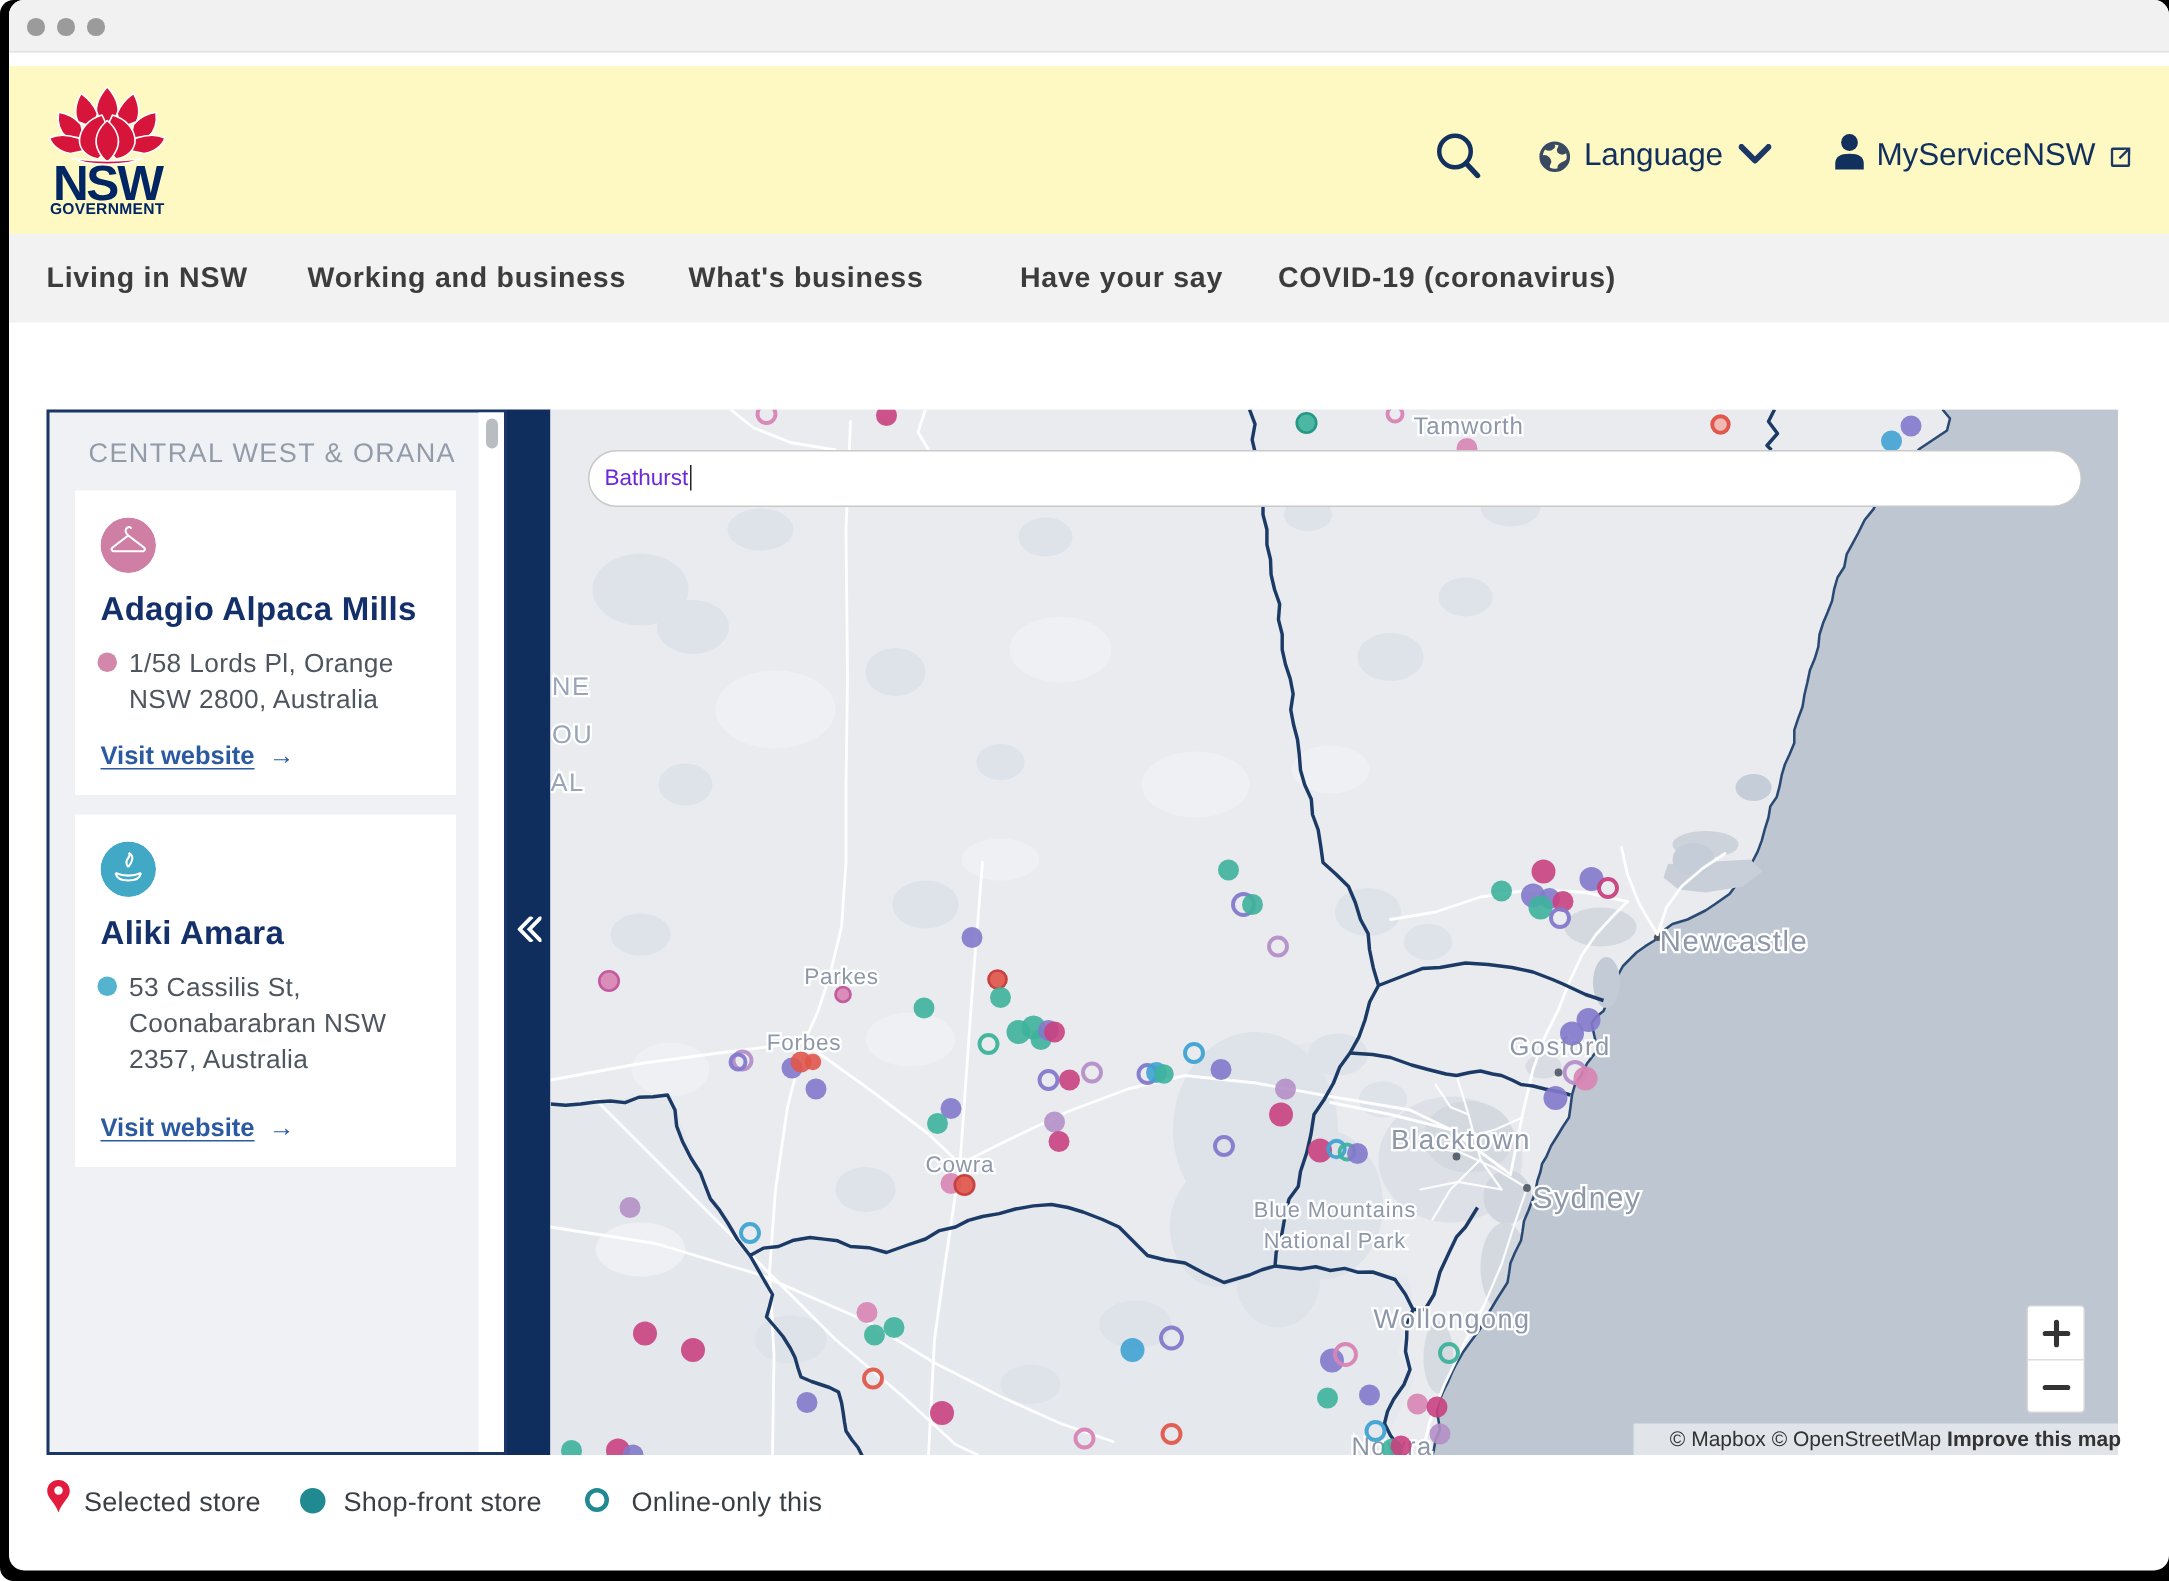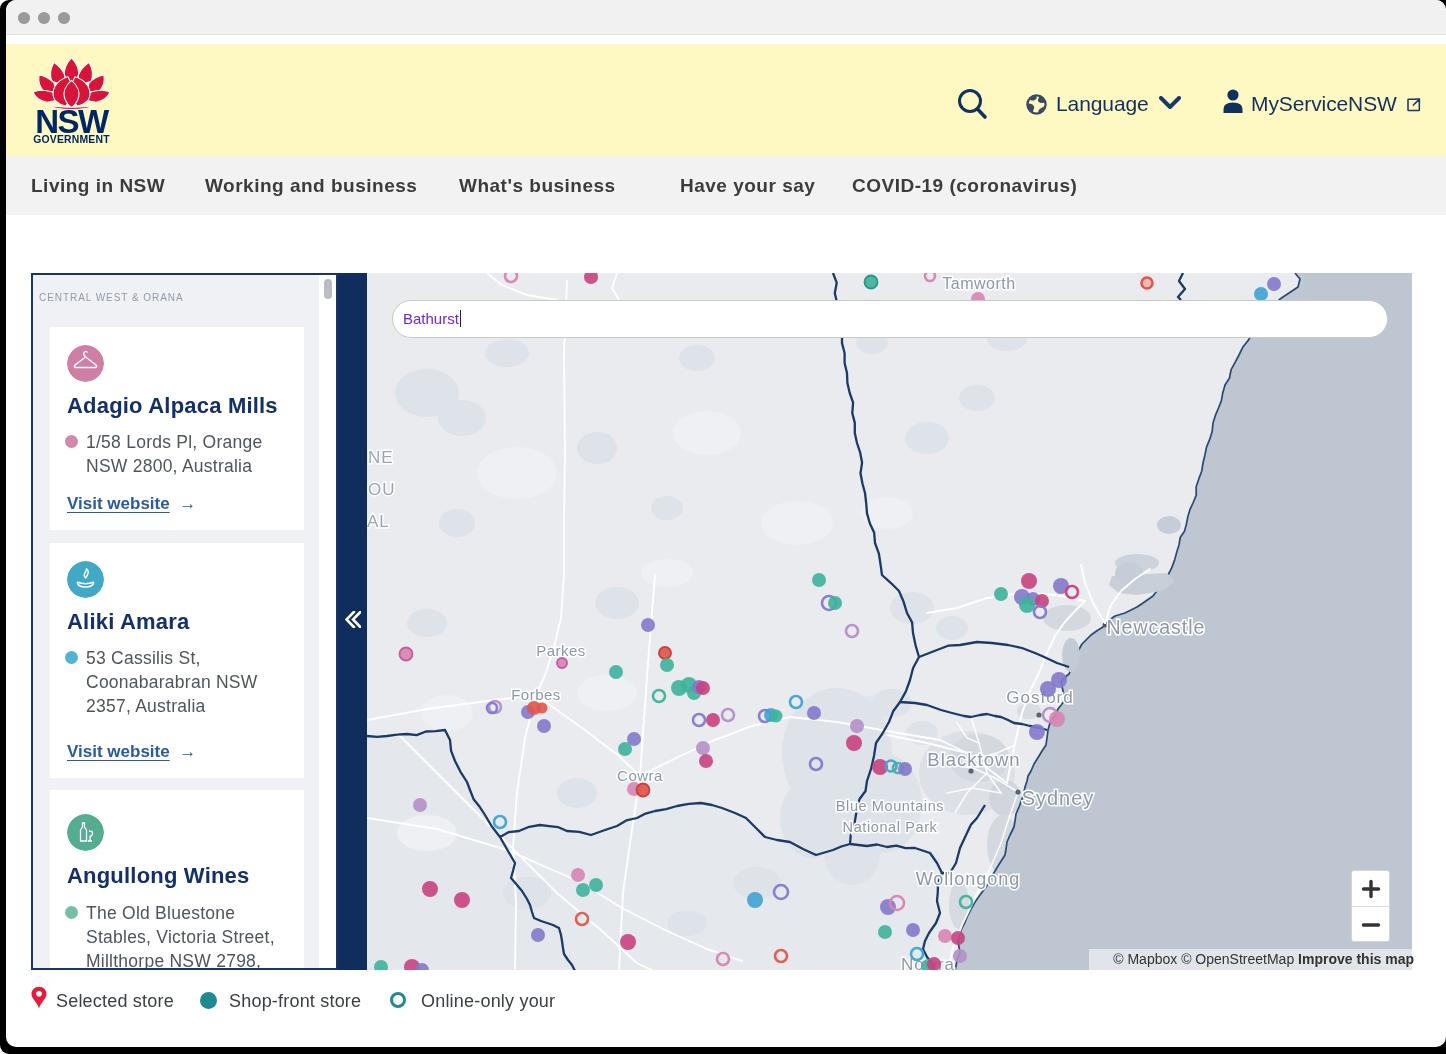--- a/index.html
+++ b/index.html
@@ -13,21 +13,21 @@
   
   #header { position:absolute; left:0; top:44px; right:0; height:120px; background:#fef9c3; }
   .hitem { position:absolute; color:#12305e; font-size:21px; letter-spacing:-0.1px; }
   
   #navbar { position:absolute; left:0; top:156px; right:0; height:59px; background:#f2f2f3; }
   .nav { position:absolute; top:0; height:59px; line-height:59px; font-size:19px; font-weight:700; color:#3c3c3c; letter-spacing:0.5px; }
   
   #panel { position:absolute; left:25px; top:273px; width:307px; height:697px; background:#eff1f5; border:2px solid #1a3665; }
   #paneltrack { position:absolute; right:0; top:0; width:17px; height:100%; background:#fff; }
   #panelthumb { position:absolute; right:4.5px; top:4px; width:8px; height:20px; background:#b9bcc0; border-radius:4px; }
-  #panelhead { position:absolute; left:6px; top:17px; font-size:10px; letter-spacing:0.95px; color:#929ca9; }
+  #panelhead { position:absolute; left:26px; top:17px; font-size:18px; letter-spacing:0.95px; color:#929ca9; }
   .card { position:absolute; left:17px; width:254px; background:#fff; }
   .cicon { position:absolute; left:17px; top:18px; width:37px; height:37px; border-radius:50%; }
   .cname { position:absolute; left:17px; font-size:22px; font-weight:700; color:#13306b; letter-spacing:0.2px; }
   .caddr { position:absolute; left:36px; font-size:17.5px; color:#4e555e; line-height:24px; letter-spacing:0.25px; }
   .cdot  { position:absolute; left:15px; width:13px; height:13px; border-radius:50%; }
   .clink { position:absolute; left:17px; font-size:17px; font-weight:700; color:#2b5aa0; }
   .clink u { text-underline-offset:3px; }
   
   #strip { position:absolute; left:332px; top:273px; width:29px; height:697px; background:#0f2e5e; color:#fff; }
   
@@ -120,29 +120,20 @@
     </div>
     <div class="card" style="top:268px; height:235px;">
       <svg class="cicon" viewBox="0 0 37 37">
           <circle cx="18.5" cy="18.5" r="18.5" fill="#41a8c6"></circle>
           <path d="M10 21 q8.5 3.5 17 0 M10 21 q1 5 8.5 5 q7.5 0 8.5 -5 M18.5 17 q-2.5 -3 0 -6 q1.5 -2 0.5 -3.5 q3 2 2 5 q-0.7 2.5 -2.5 4.5" fill="none" stroke="#fff" stroke-width="1.4"></path>
         </svg>
       <div class="cname" style="top:66px">Aliki Amara</div>
       <div class="cdot" style="top:108px; background:#54b3ce"></div>
       <div class="caddr" style="top:103px">53 Cassilis St,<br>Coonabarabran NSW<br>2357, Australia</div>
       <div class="clink" style="top:199px"><u>Visit website</u>&nbsp; →</div>
-    </div>
-    <div class="card" style="top:515px; height:178px; overflow:hidden;">
-      <svg class="cicon" style="top:24px" viewBox="0 0 37 37">
-          <circle cx="18.5" cy="18.5" r="18.5" fill="#54ad90"></circle>
-          <path d="M15.5 9 L15.5 13 L13.5 16 L13.5 27 L19.5 27 L19.5 16 L17.5 13 L17.5 9 Z M22 17 q3.5 0 3.5 2 q0 3 -2.5 3.5 L23 26 l-2 1 l4 0" fill="none" stroke="#fff" stroke-width="1.3"></path>
-        </svg>
-      <div class="cname" style="top:73px">Angullong Wines</div>
-      <div class="cdot" style="top:116px; background:#76bfa5"></div>
-      <div class="caddr" style="top:111px">The Old Bluestone<br>Stables, Victoria Street,<br>Millthorpe NSW 2798,</div>
     </div>
   </div>
   <div id="strip">
       <svg style="position:absolute;left:7px;top:338px" width="16" height="17" viewBox="0 0 16 17">
         <path d="M8.8 1 L1.5 8.5 L8.8 16 M15.3 1 L8 8.5 L15.3 16" fill="none" stroke="#fff" stroke-width="2.6" stroke-linecap="square"></path>
       </svg>
     </div>
 
   <div id="map">
       <svg width="1045" height="697" viewBox="0 0 1045 697" style="position:absolute;left:0;top:0">
@@ -365,15 +356,15 @@
 
   <div id="legend">
     <svg style="position:absolute;left:0px;top:1px" width="16" height="23" viewBox="0 0 17 24">
         <path d="M8.5 0.5 C3.8 0.5 0.5 4 0.5 8.3 C0.5 13.5 6 16 8.5 23.5 C11 16 16.5 13.5 16.5 8.3 C16.5 4 13.2 0.5 8.5 0.5 Z" fill="#e21c3d"></path>
         <circle cx="8.5" cy="8" r="3" fill="#fff"></circle>
       </svg>
     <div class="ltext" style="left:25px">Selected store</div>
     <div style="position:absolute;left:169px;top:6.5px;width:17px;height:17px;border-radius:50%;background:#218a91"></div>
     <div class="ltext" style="left:198px">Shop-front store</div>
     <div style="position:absolute;left:359px;top:7px;width:16px;height:16px;border-radius:50%;border:3px solid #218a91;background:#fff"></div>
-    <div class="ltext" style="left:390px">Online-only your</div>
+    <div class="ltext" style="left:390px">Online-only this</div>
   </div>
 </div>
 
 </body></html>

